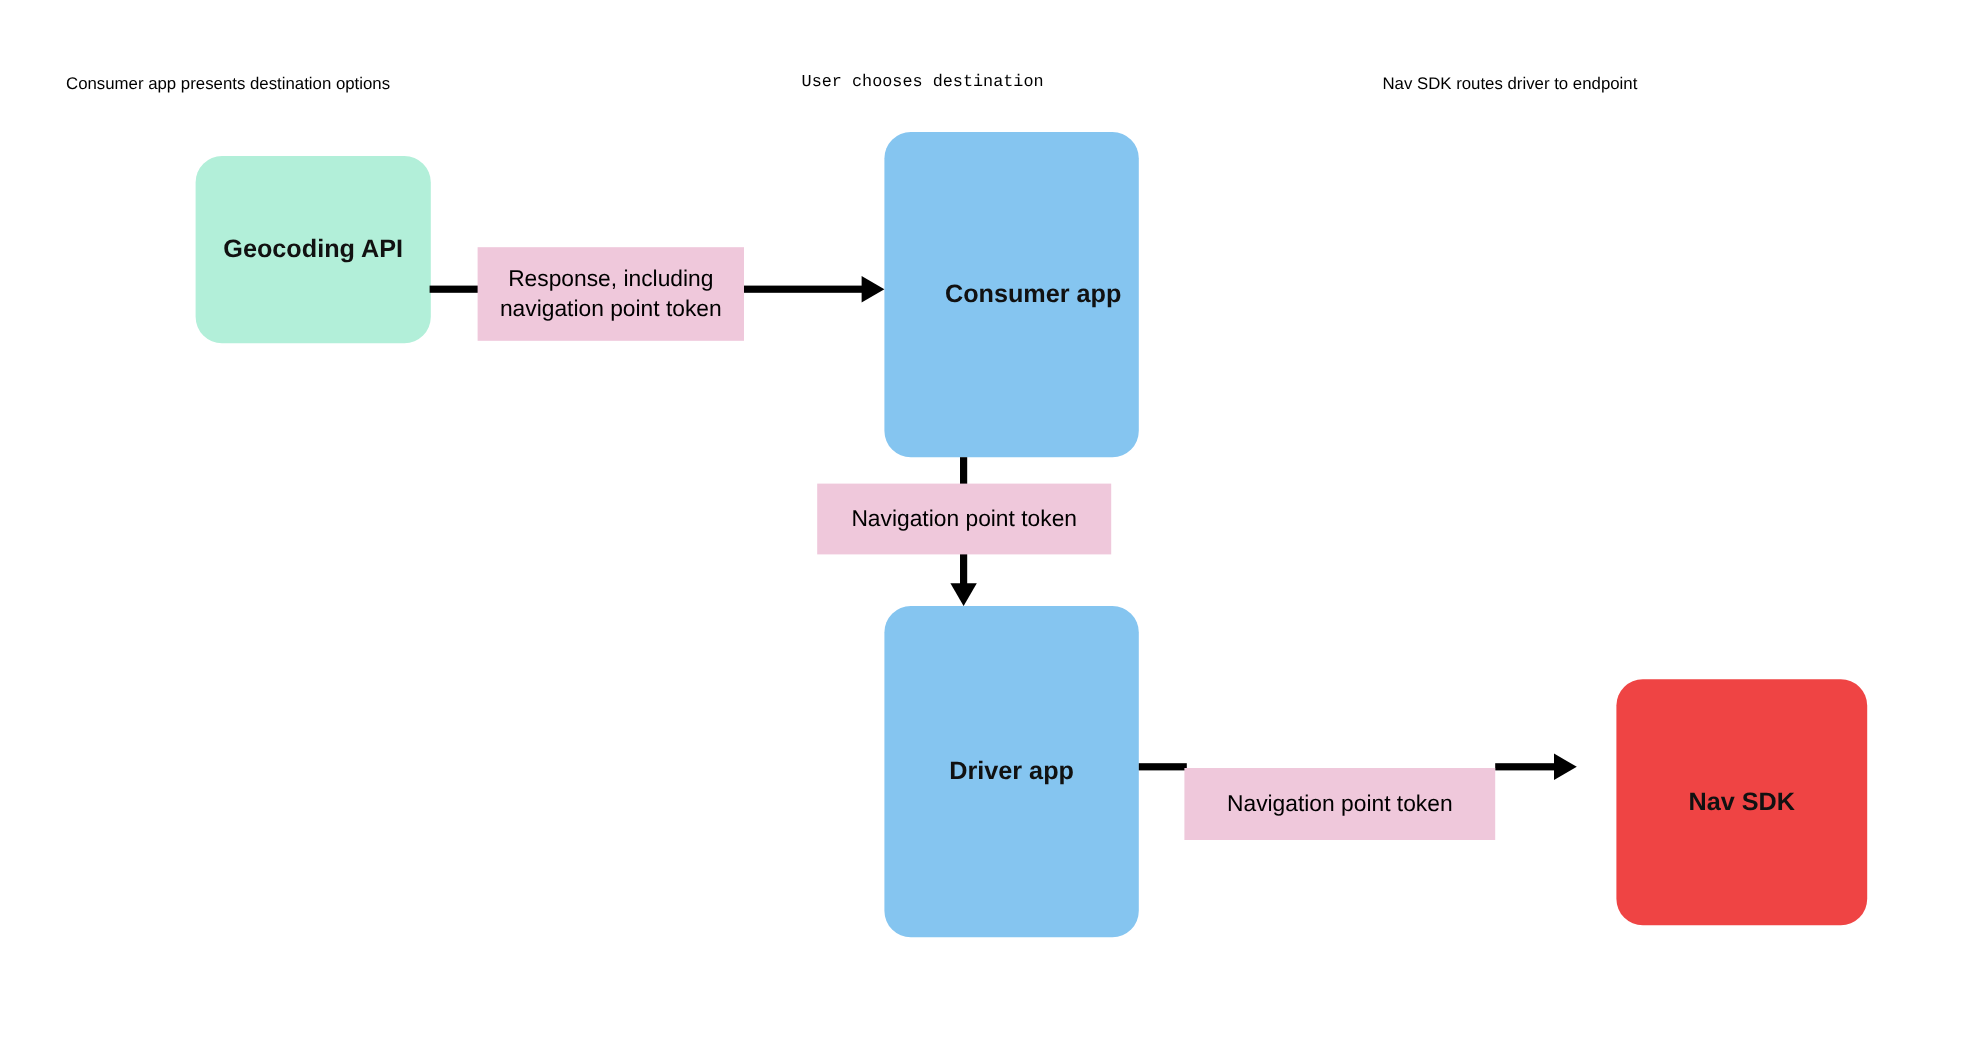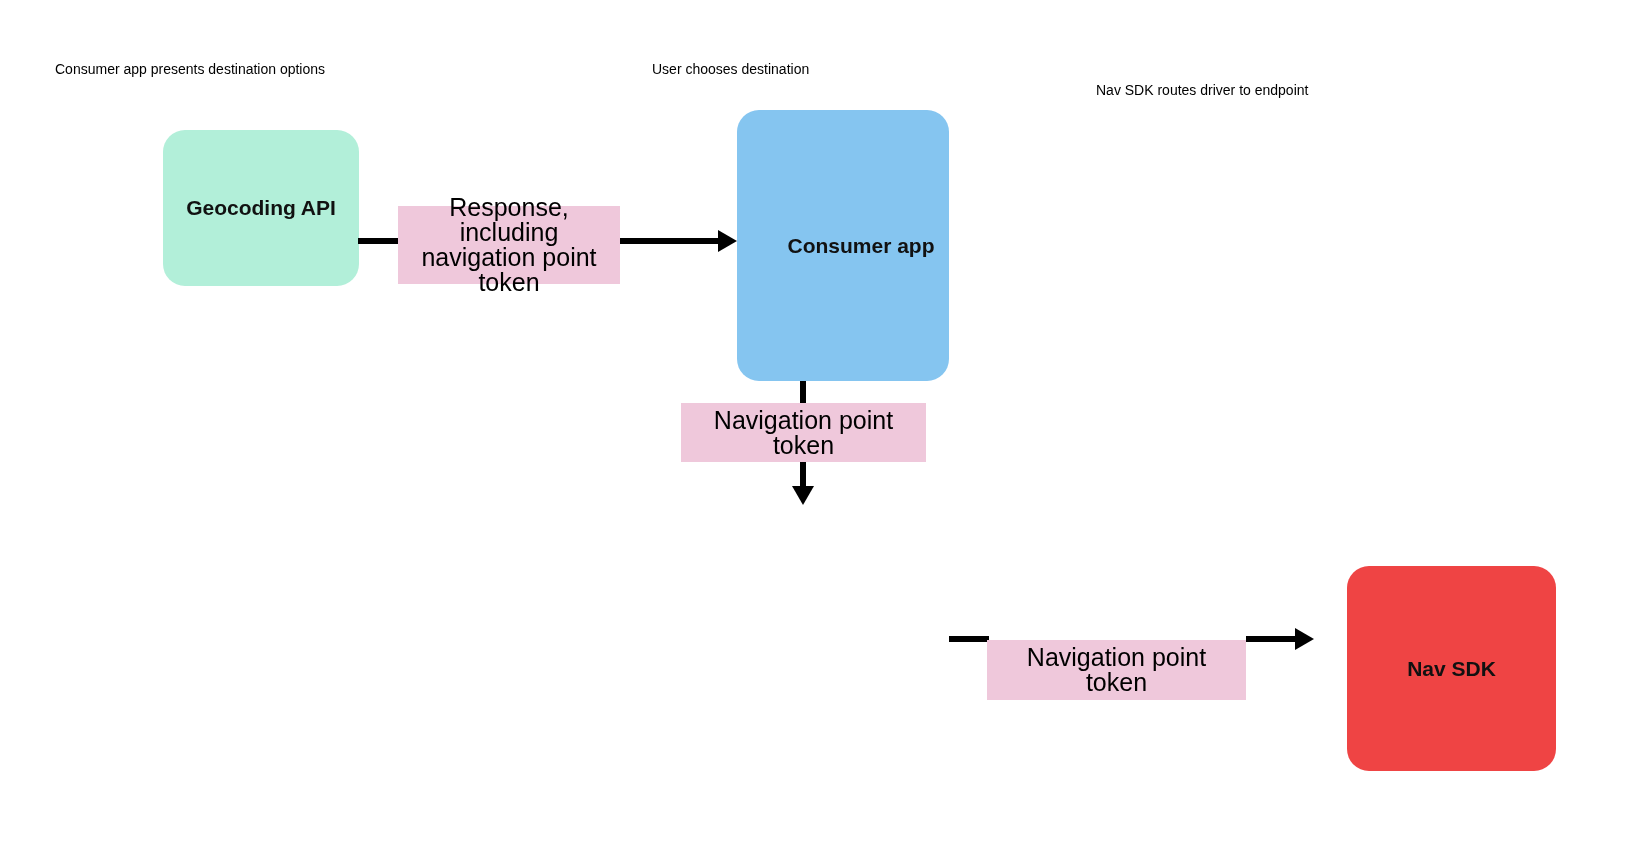--- a/index.html
+++ b/index.html
@@ -23,22 +23,22 @@
   
   .col-heading {
     position: absolute;
     font-size: 14px;
     line-height: 24px;
     color: #000000;
     font-weight: 400;
     white-space: nowrap;
   }
   #heading-0 { left: 55px;   top: 57px; }
-  #heading-1 { left: 652px;  top: 57px; }
-  #heading-2 { left: 1096px; top: 57px; margin-top: 21px; }
+  #heading-1 { left: 668px;  top: 57px; font-family: Liberation Mono, monospace; }
+  #heading-2 { left: 1152px; top: 57px; }
 
   
   .node {
     position: absolute;
     border-radius: 22px;
     display: flex;
     align-items: center;
     justify-content: center;
     text-align: center;
     box-sizing: border-box;
@@ -79,21 +79,21 @@
     position: absolute;
     background: #efc8db;
     display: flex;
     align-items: center;
     justify-content: center;
     text-align: center;
     box-sizing: border-box;
     z-index: 3;
   }
   .edge-label .edge-text {
-    font-size: 25px;
+    font-size: 19px;
     line-height: 25px;
     color: #000000;
     font-weight: 400;
     padding: 0 6px;
   }
   #edge-label-response {
     left: 398px; top: 206px;
     width: 222px; height: 78px;
   }
   #edge-label-token-vertical {
@@ -184,20 +184,23 @@
   <div id="arrow-navsdk" class="arrow-head right"></div>
 
   <div id="node-geocoding-api" class="node">
     <span class="node-label">Geocoding API</span>
   </div>
 
   <div id="node-consumer-app" class="node">
     <span class="node-label">Consumer app</span>
   </div>
 
+  <div id="node-driver-app" class="node">
+    <span class="node-label">Driver app</span>
+  </div>
 
   <div id="node-nav-sdk" class="node">
     <span class="node-label">Nav SDK</span>
   </div>
 
   <div id="edge-label-response" class="edge-label">
     <span class="edge-text">Response, including navigation point token</span>
   </div>
 
   <div id="edge-label-token-vertical" class="edge-label">

